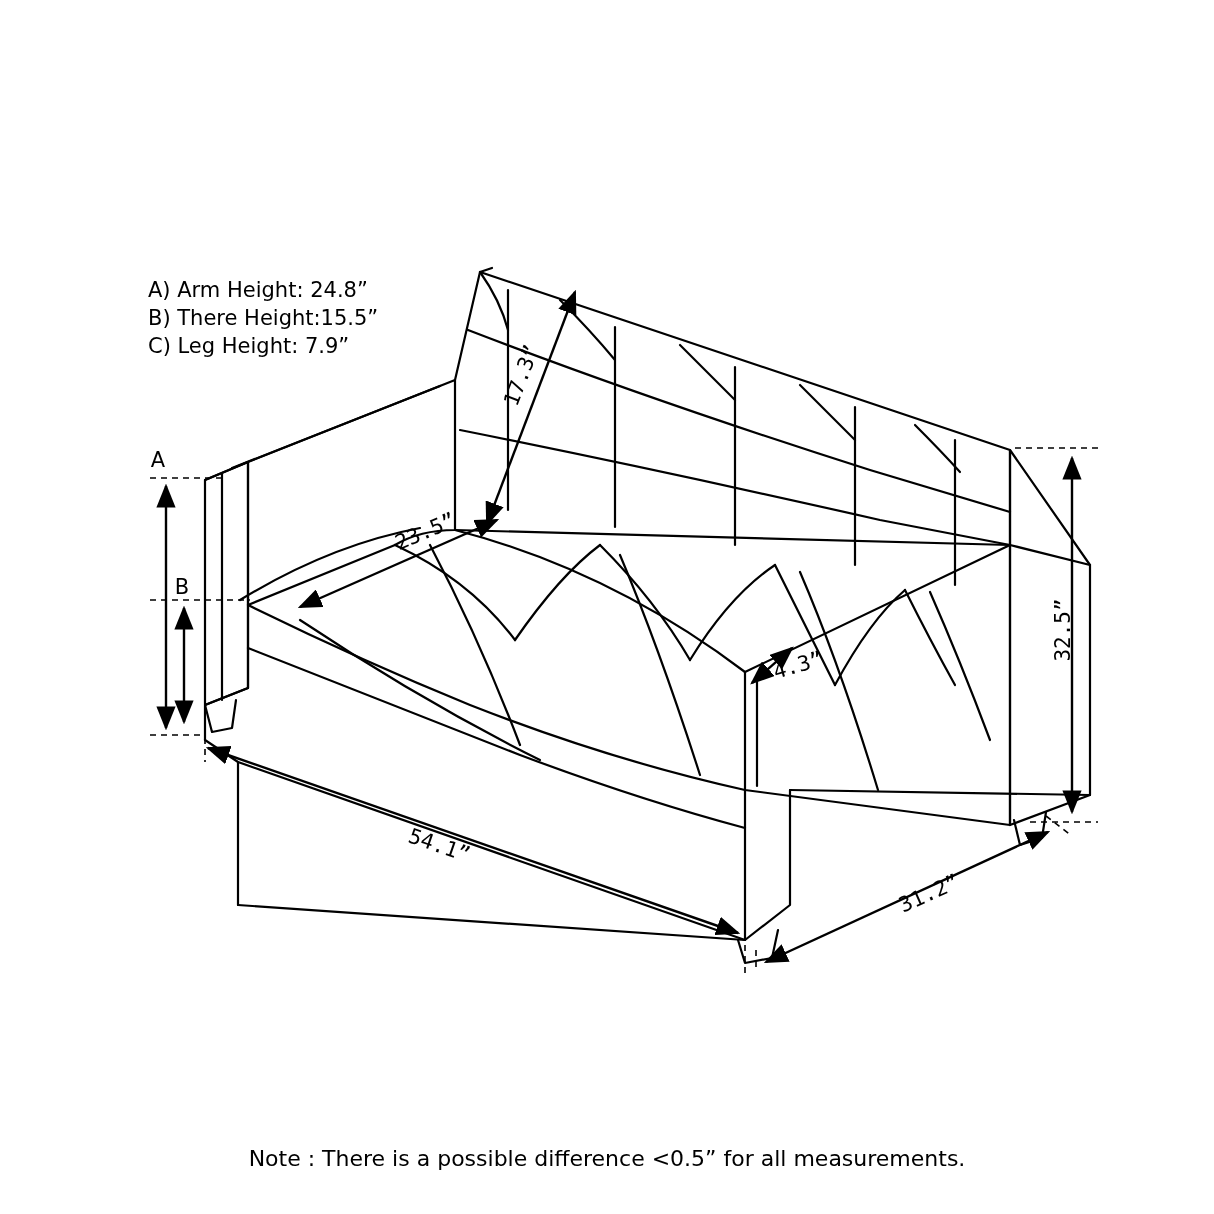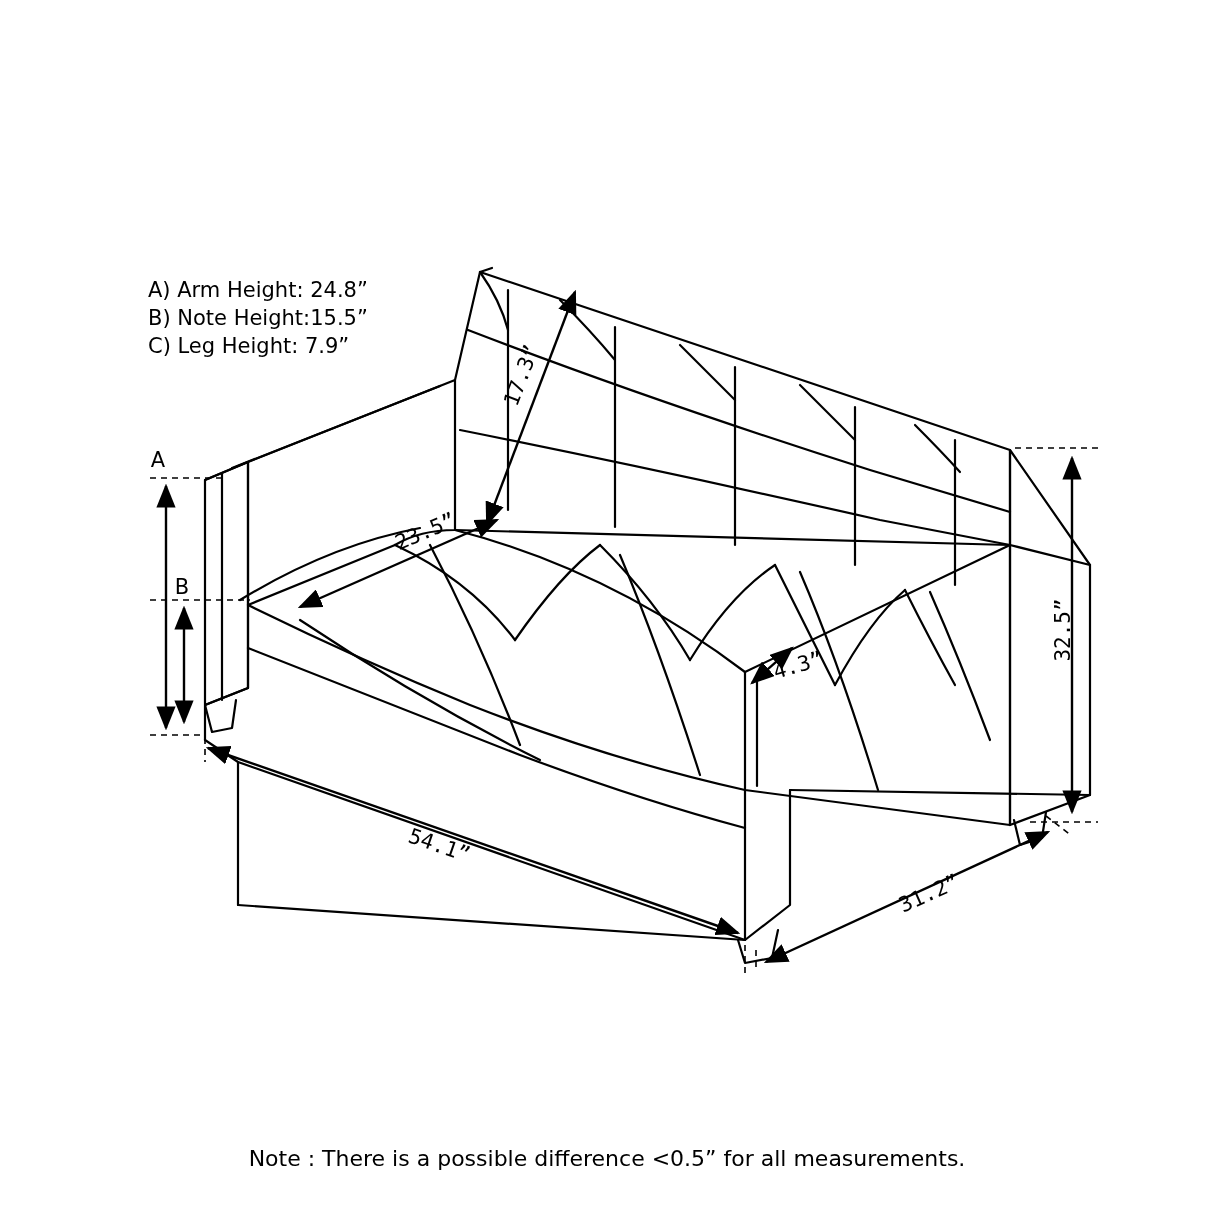--- a/index.html
+++ b/index.html
@@ -52,21 +52,21 @@
     fill: #000;
   }
 </style>
 </head>
 <body>
 
 <div id="diagram-root">
 
   <div class="legend">
     <div>A) Arm Height: 24.8”</div>
-    <div>B) Note Height:15.5”</div>
+    <div>B) There Height:15.5”</div>
     <div>C) Leg Height: 7.9”</div>
   </div>
 
   <svg width="1214" height="1214" viewBox="0 0 1214 1214">
     <defs>
       <marker id="arrowhead" markerWidth="10" markerHeight="8" refX="9" refY="4" orient="auto">
         <polygon points="0 0, 10 4, 0 8" fill="#000"></polygon>
       </marker>
       <marker id="arrowtail" markerWidth="10" markerHeight="8" refX="1" refY="4" orient="auto">
         <polygon points="10 0, 0 4, 10 8" fill="#000"></polygon>

